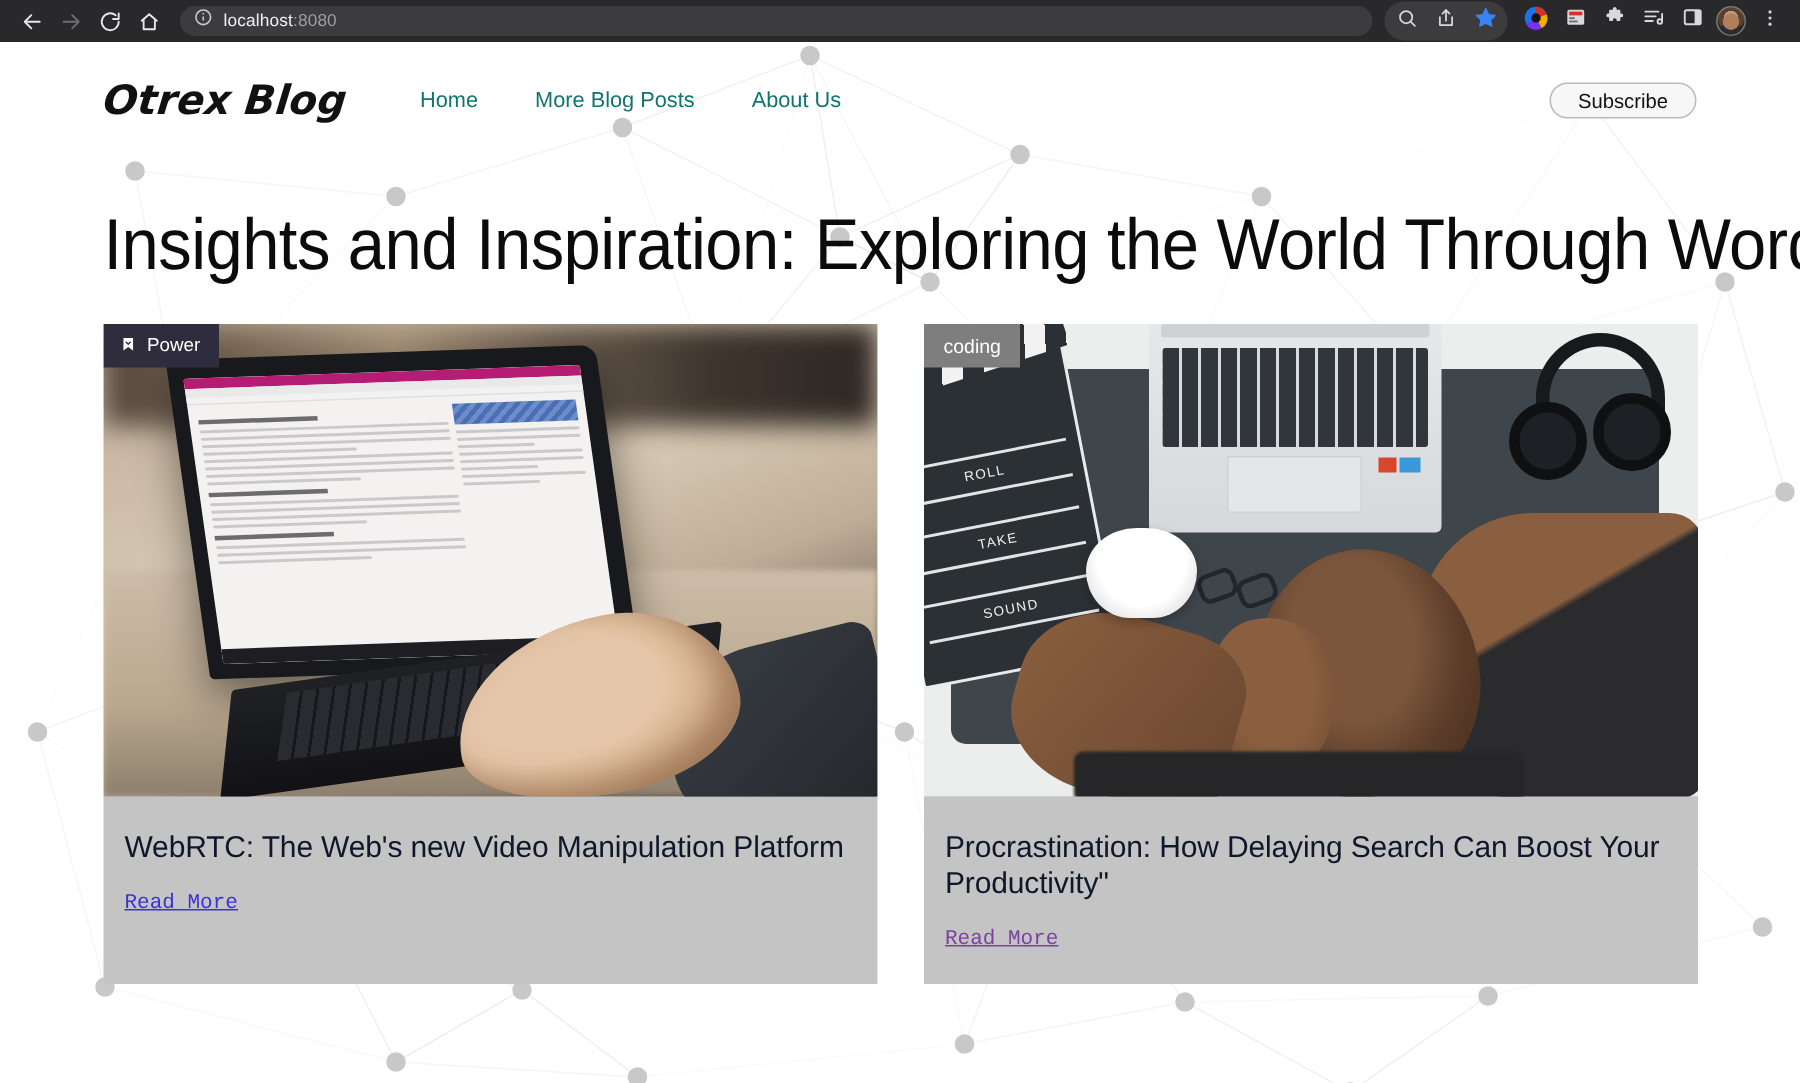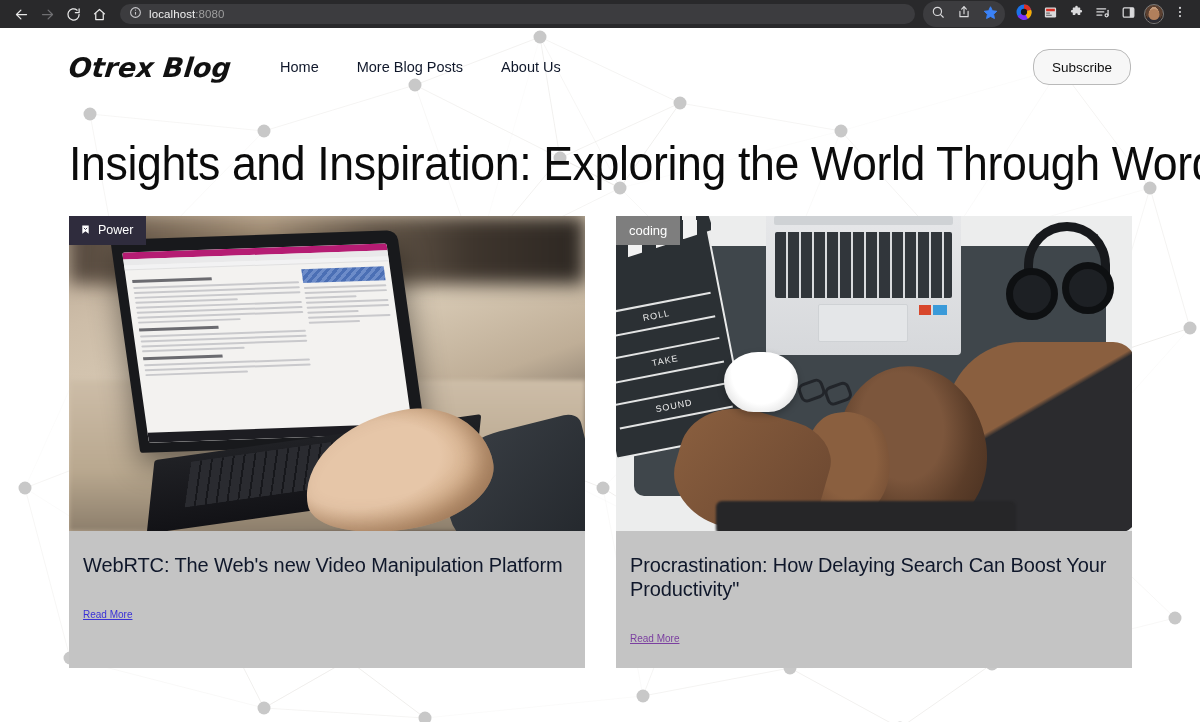--- a/index.html
+++ b/index.html
@@ -122,21 +122,21 @@
     white-space: nowrap;
     margin-right: 49px;
   }
   .nav {
     display: flex;
     align-items: center;
     gap: 38px;
   }
   .nav a {
     font-size: 14.5px;
-    color: #0f172a;
+    color: #0f766e;
     text-decoration: none;
     white-space: nowrap;
   }
   .header-right {
     margin-left: auto;
     display: flex;
     align-items: center;
     gap: 13px;
   }
   .search-wrap {
@@ -164,21 +164,21 @@
     outline: none;
     background: transparent;
     font-family: "Liberation Sans", sans-serif;
     font-size: 13px;
     color: #444;
     padding-left: 8px;
     width: 105px;
   }
   .search-input::placeholder { color: #8d8d8d; }
   .subscribe-btn {
-    height: 36px;
+    height: 24px;
     min-width: 88px;
     padding: 0 18px;
     border: 1px solid #b9b9b9;
     border-radius: 16px;
     background: #f7f7f7;
     font-family: "Liberation Sans", sans-serif;
     font-size: 13.5px;
     color: #111;
     cursor: pointer;
   }
@@ -249,23 +249,24 @@
   .card-title {
     font-family: "Liberation Sans Narrow", "Liberation Sans", sans-serif;
     font-size: 20px;
     font-weight: 400;
     color: #0f172a;
     line-height: 1.2;
     letter-spacing: -0.1px;
   }
   .read-more {
     display: inline-block;
-    margin-top: 32px;
-    font-size: 10px;
+    margin-top: 17px;
+    font-size: 14px;
     text-decoration: underline;
+    font-family: Liberation Mono, monospace;
   }
   .link-blue { color: #3a32d6; }
   .link-purple { color: #7b3fa0; }
 
   
   .photo { position: absolute; inset: 0; }
 
   
   .p1 { background: linear-gradient(160deg,#b8a692 0%,#cdbda8 22%,#d7c9b4 42%,#bfae97 62%,#6d6257 82%,#3b3630 100%); }
   .p1 .blur-top {

